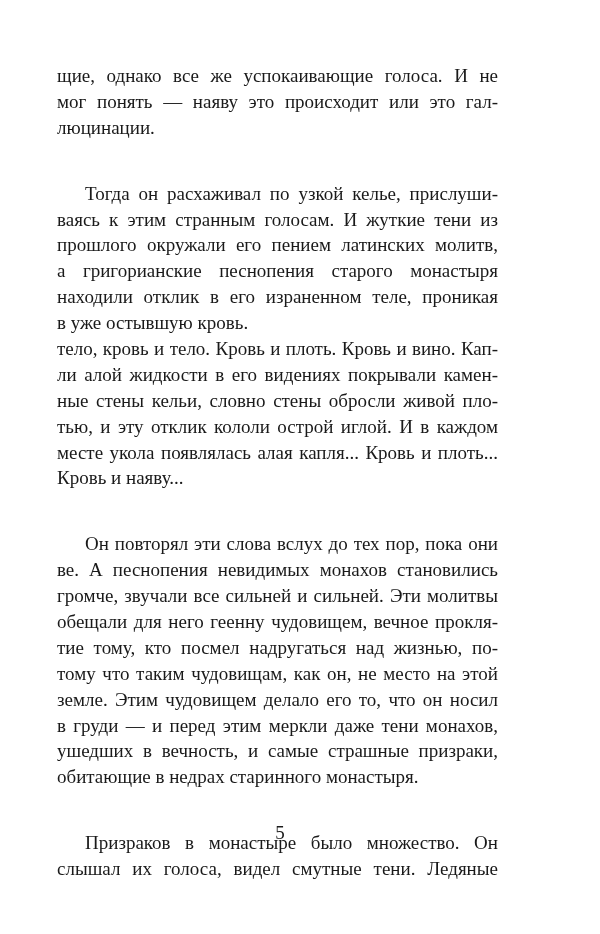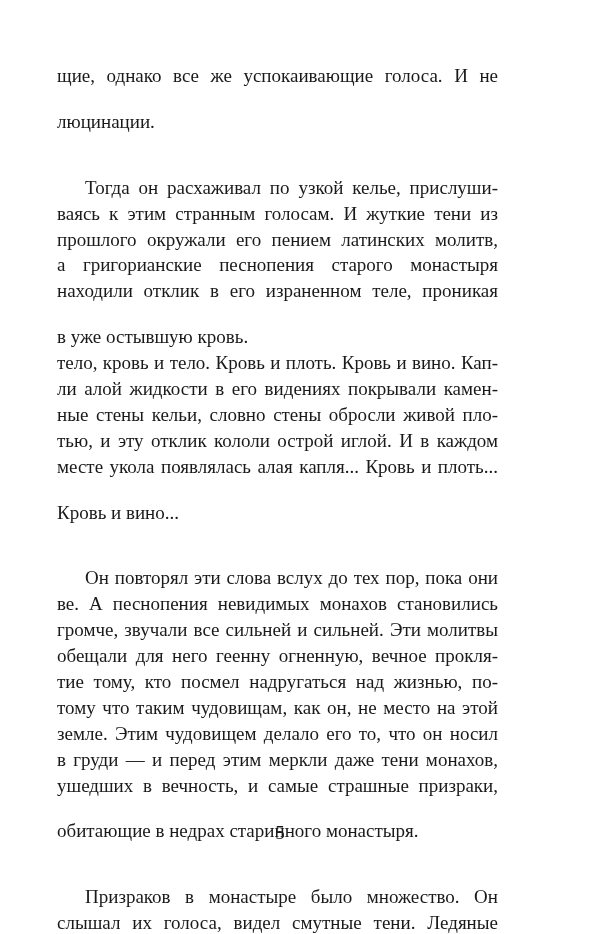--- a/index.html
+++ b/index.html
@@ -41,21 +41,20 @@
     .line {
       display: block;
       text-align: justify;
       text-align-last: justify;
       white-space: nowrap;
       height: 25.9px;
       overflow: visible;
     }
     .line.last {
       text-align-last: left;
-      margin-top: 20px;
     }
     .line.first-indent {
       padding-left: 28px;
       margin-top: 40px;
     }
     .page-number {
       position: absolute;
       left: 0;
       width: 600px;
       top: 822px;
@@ -72,46 +71,47 @@
     }
   </style>
 </head>
 <body>
 
 <div class="page">
   <div class="text-block">
 
     <div class="para">
       <span class="line">щие, однако все же успокаивающие голоса. И  не</span>
+      <span class="line">мог понять — наяву это происходит или это гал-</span>
       <span class="line last">люцинации.</span>
     </div>
 
     <div class="para">
       <span class="line first-indent">Тогда он расхаживал по узкой келье, прислуши-</span>
       <span class="line">ваясь к этим странным голосам. И жуткие тени из</span>
       <span class="line">прошлого окружали его пением латинских молитв,</span>
       <span class="line">а григорианские песнопения старого монастыря</span>
       <span class="line">находили отклик в его израненном теле, проникая</span>
       <span class="line last">в уже остывшую кровь.</span>
     </div>
 
     <div class="para">
       <span class="line">тело, кровь и тело. Кровь и плоть. Кровь и вино. Кап-</span>
       <span class="line">ли алой жидкости в его видениях покрывали камен-</span>
       <span class="line">ные стены кельи, словно стены обросли живой пло-</span>
       <span class="line">тью, и эту отклик кололи острой иглой. И в каждом</span>
       <span class="line">месте укола появлялась алая капля... Кровь и плоть...</span>
-      <span class="line last">Кровь и вино...</span>
+      <span class="line last">Кровь и наяву...</span>
     </div>
 
     <div class="para">
       <span class="line first-indent">Он повторял эти слова вслух до тех пор, пока они</span>
       <span class="line">ве. А песнопения невидимых монахов становились</span>
       <span class="line">громче, звучали все сильней и сильней. Эти молитвы</span>
-      <span class="line">обещали для него геенну огненную, вечное прокля-</span>
+      <span class="line">обещали для него геенну чудовищем, вечное прокля-</span>
       <span class="line">тие тому, кто посмел надругаться над жизнью, по-</span>
       <span class="line">тому что таким чудовищам, как он, не место на этой</span>
       <span class="line">земле. Этим чудовищем делало его то, что он носил</span>
       <span class="line">в груди — и перед этим меркли даже тени монахов,</span>
       <span class="line">ушедших в вечность, и самые страшные призраки,</span>
       <span class="line last">обитающие в недрах старинного монастыря.</span>
     </div>
 
     <div class="para">
       <span class="line first-indent">Призраков в монастыре было множество. Он</span>

